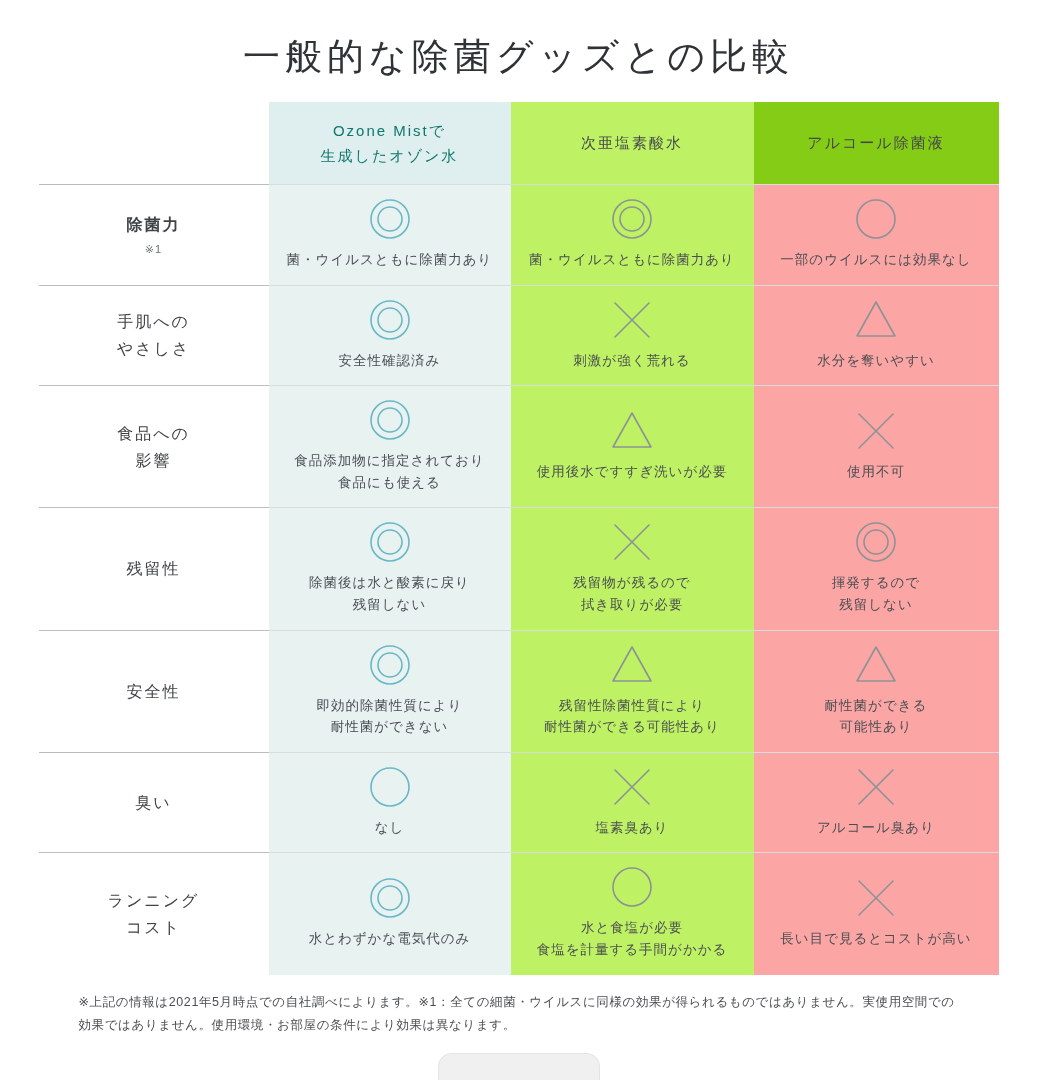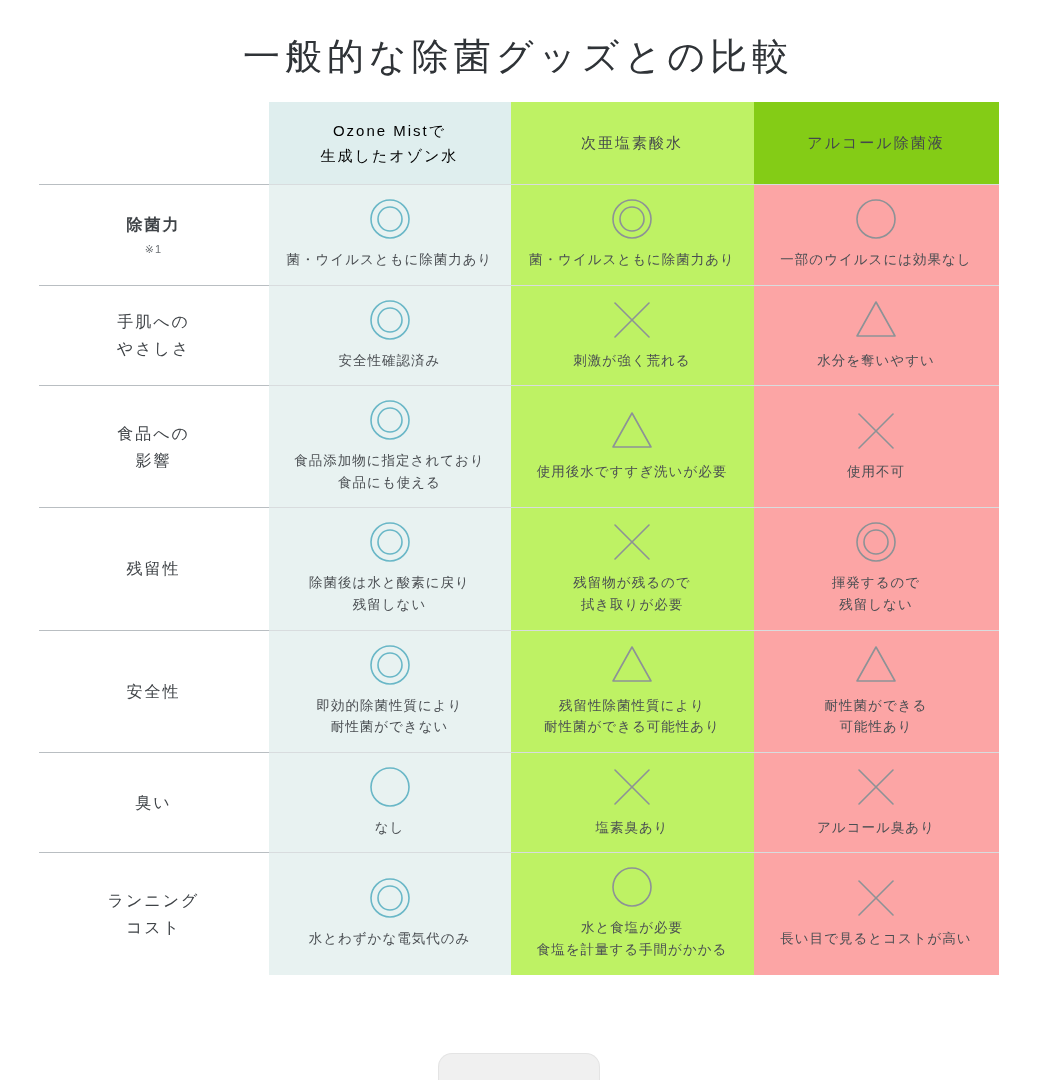--- a/index.html
+++ b/index.html
@@ -142,21 +142,21 @@
       <colgroup>
         <col class="c0">
           <col class="c1">
           <col class="c2">
           <col class="c3">
       </colgroup>
       <thead>
         <tr class="head-row">
           <th class="rowlabel"></th>
           <th class="col-a">
-            <span class="cell-text" style="letter-spacing:2px;font-size:15px;color:#000000;margin-top:15px;">Ozone Mistで
+            <span class="cell-text" style="letter-spacing:2px;font-size:15px;color:#0f766e;margin-top:15px;">Ozone Mistで
 生成したオゾン水</span>
           </th>
           <th class="col-b">
             <span class="cell-text" style="letter-spacing:2px;font-size:15px;color:#44484c;">次亜塩素酸水</span>
           </th>
           <th class="col-c">
             <span class="cell-text" style="letter-spacing:2px;font-size:15px;color:#44484c;">アルコール除菌液</span>
           </th>
         </tr>
       </thead>
@@ -372,15 +372,16 @@
                     <line x1="39" y1="5" x2="5" y2="39" stroke="#8d9296" stroke-width="1.6" stroke-linecap="round"></line>
                   </svg></span>
                 <span class="cell-text">長い目で見るとコストが高い</span>
               </div>
             </td>
           </tr>
         </tbody>
     </table>
   </div>
 
+  <div class="footnote">※上記の情報は2021年5月時点での自社調べによります。※1：全ての細菌・ウイルスに同様の効果が得られるものではありません。実使用空間での効果ではありません。使用環境・お部屋の条件により効果は異なります。</div>
 
   <div class="bottom-bar"></div>
 </div>
 
 </body></html>

